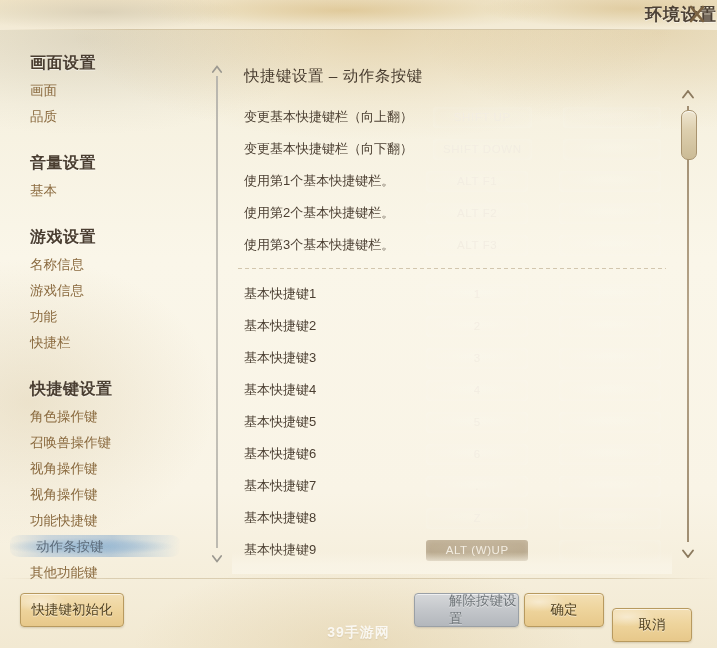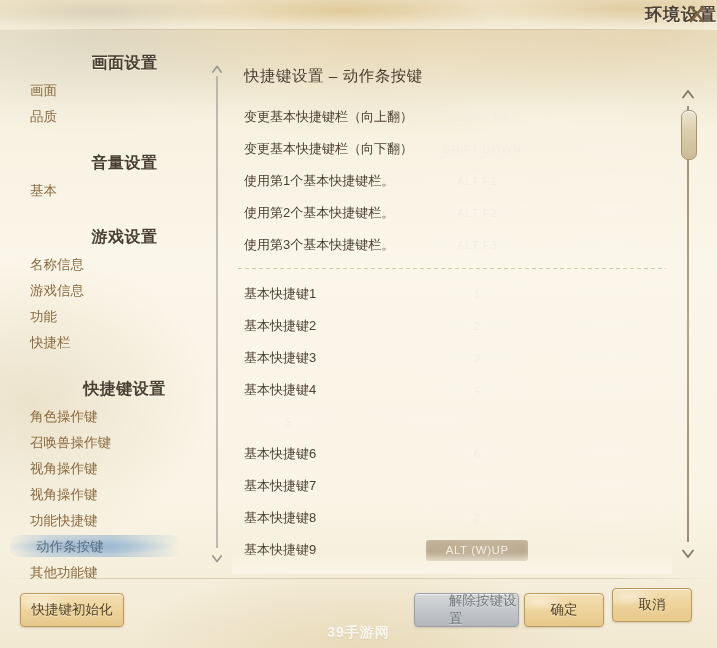--- a/index.html
+++ b/index.html
@@ -71,24 +71,23 @@
     position: absolute;
     left: 0; top: 50px;
     width: 205px;
     height: 520px;
   }
   .side-group { margin-bottom: 4px; }
   .side-head {
     font-size: 16px;
     font-weight: bold;
     color: #4a3e31;
-    padding: 3px 0 4px 44px;
+    padding: 3px 0 4px 30px;
     letter-spacing: 0.5px;
     text-shadow: 0 1px 0 rgba(255,255,255,0.5);
-    text-align: center;
   }
   .side-item {
     position: relative;
     font-size: 13.5px;
     color: #8a6a3f;
     padding: 4px 0 4px 30px;
     cursor: pointer;
     white-space: nowrap;
   }
   .side-item.sel { color: #5c6b7a; padding-left: 36px; }
@@ -262,21 +261,21 @@
     background: linear-gradient(180deg, #d6d8da 0%, #c3c6ca 50%, #b3b7bc 100%);
     border: 1px solid #9aa0a6;
     color: #6e7478;
     text-shadow: 0 1px 0 rgba(255,255,255,0.5);
     box-shadow: inset 0 1px 0 rgba(255,255,255,0.6), 0 1px 2px rgba(110,110,115,0.25);
     padding-left: 34px;
   }
   #btn-reset   { left: 20px;  top: 593px; width: 104px; }
   #btn-unbind  { left: 414px; top: 593px; width: 105px; }
   #btn-ok      { left: 524px; top: 593px; width: 80px; }
-  #btn-cancel  { left: 612px; top: 588px; width: 80px; }
+  #btn-cancel  { left: 612px; top: 608px; width: 80px; }
 
   .watermark {
     position: absolute;
     left: 0; top: 624px;
     width: 717px;
     text-align: center;
     font-size: 14px;
     font-weight: bold;
     color: rgba(255,255,255,0.82);
     letter-spacing: 1px;
@@ -397,20 +396,21 @@
         <div class="row-label">基本快捷键3</div>
         <div class="keybtn">3</div>
         <div class="keybtn"></div>
       </div>
       <div class="row">
         <div class="row-label">基本快捷键4</div>
         <div class="keybtn">4</div>
         <div class="keybtn"></div>
       </div>
       <div class="row">
+        <div class="row-label">基本快捷键5</div>
         <div class="keybtn">5</div>
         <div class="keybtn"></div>
       </div>
       <div class="row">
         <div class="row-label">基本快捷键6</div>
         <div class="keybtn">6</div>
         <div class="keybtn"></div>
       </div>
       <div class="row">
         <div class="row-label">基本快捷键7</div>

